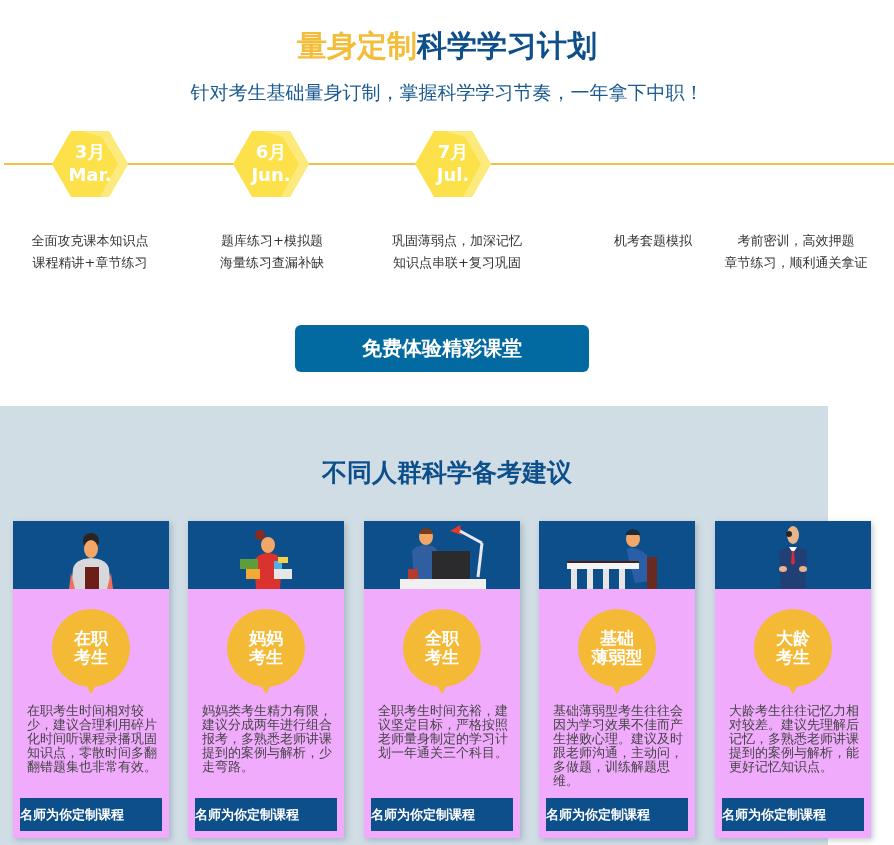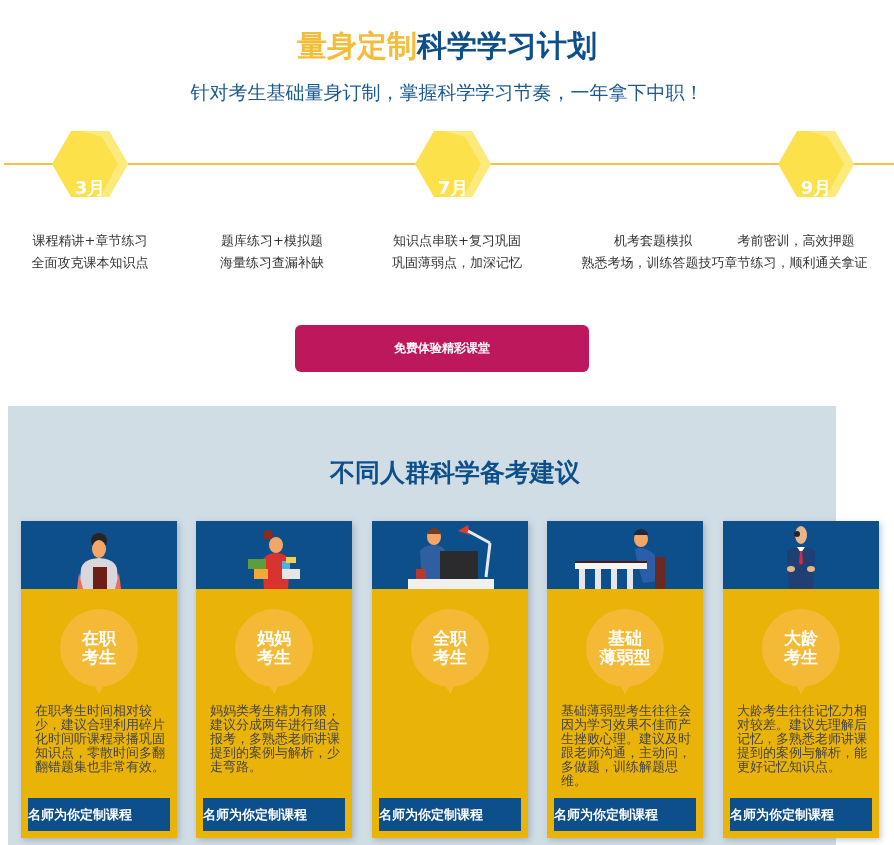--- a/index.html
+++ b/index.html
@@ -5,26 +5,26 @@
   * { box-sizing: border-box; margin: 0; padding: 0; }
   body { width: 894px; height: 845px; overflow: hidden; background: #fff; font-family: "DejaVu Sans", "Liberation Sans", sans-serif; }
   .top { position: relative; width: 894px; height: 406px; background: #fff; }
   .title { position: absolute; top: 26px; left: 0; width: 894px; text-align: center; font-size: 30px; font-weight: bold; letter-spacing: 0px; }
   .title .hl { color: #f3bd3a; }
   .title .rest { color: #0d4f8b; }
   .subtitle { position: absolute; top: 80px; left: 0; width: 894px; text-align: center; font-size: 19px; color: #1a5a90; }
   .timeline-line { position: absolute; top: 163px; left: 4px; width: 890px; height: 2px; background: #f4c046; }
   .hex { position: absolute; top: 131px; width: 76px; height: 66px; }
   .hex svg { position: absolute; left: 0; top: 0; }
-  .hex .lbl { position: absolute; left: 0; top: 9px; width: 76px; text-align: center; color: #fff; font-weight: bold; font-size: 18px; line-height: 23px; margin-top: 36px; }
+  .hex .lbl { position: absolute; left: 0; top: 9px; width: 76px; text-align: center; color: #fff; font-weight: bold; font-size: 18px; line-height: 23px; }
   .step { position: absolute; top: 230px; width: 180px; text-align: center; font-size: 13px; color: #333; line-height: 22px; }
-  .cta { position: absolute; top: 325px; left: 295px; width: 294px; height: 47px; background: #be185d; border-radius: 6px; color: #fff; font-size: 12px; font-weight: bold; text-align: center; line-height: 47px; border: none; }
-  .bottom { position: absolute; top: 406px; left: 8px; width: 828px; height: 439px; background: #d0dde5; }
+  .cta { position: absolute; top: 325px; left: 295px; width: 294px; height: 47px; background: #0369a1; border-radius: 6px; color: #fff; font-size: 20px; font-weight: bold; text-align: center; line-height: 47px; border: none; }
+  .bottom { position: absolute; top: 406px; left: 0; width: 828px; height: 439px; background: #d0dde5; }
   .sec-title { position: absolute; top: 50px; left: 0; width: 894px; text-align: center; font-size: 25px; font-weight: bold; color: #0d4f8b; }
-  .card { position: absolute; top: 115px; width: 156px; height: 317px; background: #eab308; box-shadow: 2px 2px 6px rgba(80,100,120,0.35); }
+  .card { position: absolute; top: 115px; width: 156px; height: 317px; background: #f0abfc; box-shadow: 2px 2px 6px rgba(80,100,120,0.35); }
   .card .head { position: absolute; left: 0; top: 0; width: 156px; height: 68px; background: #0d4f8b; overflow: hidden; }
   .card .badge { position: absolute; top: 88px; left: 39px; width: 78px; height: 78px; border-radius: 50%; background: #f4b935; }
   .card .badge::after { content: ""; position: absolute; left: 34px; bottom: -7px; border-left: 5px solid transparent; border-right: 5px solid transparent; border-top: 9px solid #f4b935; }
   .card .badge .bt { position: absolute; left: 0; top: 0; width: 78px; height: 78px; display: flex; align-items: center; justify-content: center; text-align: center; color: #fff; font-weight: bold; font-size: 17px; line-height: 19px; white-space: pre-line; }
   .card .desc { position: absolute; top: 183px; left: 14px; width: 130px; font-size: 13px; line-height: 14px; color: #444; }
   .card .btn { position: absolute; left: 7px; top: 277px; width: 142px; height: 33px; background: #0d4f8b; color: #fff; font-size: 13px; font-weight: bold; text-align: left; line-height: 33px; border: none; }
 </style>
 </head>
 <body>
 
@@ -36,50 +36,49 @@
 
   <div class="timeline-line"></div>
 
   <div class="hex" style="left:52px">
     <svg width="76" height="66" viewBox="0 0 76 66">
         <polygon points="19,0 57,0 76,33 57,66 19,66 0,33" fill="#fde14a"></polygon>
         <polygon points="30,0 57,0 76,33 57,66 48,66 66,33 50,6" fill="#fdec8a" opacity="0.8"></polygon>
       </svg>
     <div class="lbl"><span>3月</span><br><span>Mar.</span></div>
   </div>
+  <div class="hex" style="left:233px">
+    <svg width="76" height="66" viewBox="0 0 76 66">
+        <polygon points="19,0 57,0 76,33 57,66 19,66 0,33" fill="#fde14a"></polygon>
+        <polygon points="30,0 57,0 76,33 57,66 48,66 66,33 50,6" fill="#fdec8a" opacity="0.8"></polygon>
+      </svg>
+    <div class="lbl"><span>6月</span><br><span>Jun.</span></div>
+  </div>
   <div class="hex" style="left:415px">
     <svg width="76" height="66" viewBox="0 0 76 66">
         <polygon points="19,0 57,0 76,33 57,66 19,66 0,33" fill="#fde14a"></polygon>
         <polygon points="30,0 57,0 76,33 57,66 48,66 66,33 50,6" fill="#fdec8a" opacity="0.8"></polygon>
       </svg>
     <div class="lbl"><span>7月</span><br><span>Jul.</span></div>
   </div>
-  <div class="hex" style="left:778px">
-    <svg width="76" height="66" viewBox="0 0 76 66">
-        <polygon points="19,0 57,0 76,33 57,66 19,66 0,33" fill="#fde14a"></polygon>
-        <polygon points="30,0 57,0 76,33 57,66 48,66 66,33 50,6" fill="#fdec8a" opacity="0.8"></polygon>
-      </svg>
-    <div class="lbl"><span>9月</span><br><span>Sep.</span></div>
-  </div>
 
   <div class="step" style="left:0px">
+    <div>全面攻克课本知识点</div>
     <div>课程精讲+章节练习</div>
-    <div>全面攻克课本知识点</div>
   </div>
   <div class="step" style="left:182px">
     <div>题库练习+模拟题</div>
     <div>海量练习查漏补缺</div>
   </div>
   <div class="step" style="left:367px">
+    <div>巩固薄弱点，加深记忆</div>
     <div>知识点串联+复习巩固</div>
-    <div>巩固薄弱点，加深记忆</div>
   </div>
   <div class="step" style="left:563px">
     <div>机考套题模拟</div>
-    <div>熟悉考场，训练答题技巧</div>
   </div>
   <div class="step" style="left:706px">
     <div>考前密训，高效押题</div>
     <div>章节练习，顺利通关拿证</div>
   </div>
 
   <button class="cta">免费体验精彩课堂</button>
 </div>
 
 <div class="bottom">
@@ -136,20 +135,21 @@
         <line x1="96" y1="10" x2="118" y2="22" stroke="#e8e8f0" stroke-width="3"></line>
         <line x1="118" y1="22" x2="114" y2="56" stroke="#e8e8f0" stroke-width="3"></line>
         <rect x="36" y="58" width="86" height="10" fill="#f0f0f0"></rect>
         <rect x="44" y="48" width="10" height="10" fill="#b83a2c"></rect>
       </svg>
     </div>
     <div class="badge">
         <div class="bt">全职
 考生</div>
       </div>
+    <div class="desc">全职考生时间充裕，建议坚定目标，严格按照老师量身制定的学习计划一年通关三个科目。</div>
     <button class="btn">名师为你定制课程</button>
   </div>
 
   <div class="card" style="left:539px">
     <div class="head">
       <svg width="156" height="68" viewBox="0 0 156 68">
         <ellipse cx="94" cy="18" rx="7" ry="8" fill="#f2a766"></ellipse>
         <path d="M87 12 Q94 4 101 12 L101 14 L87 14 Z" fill="#1f2a3a"></path>
         <path d="M88 28 Q96 24 108 34 L112 60 L96 62 L90 40 Z" fill="#2a5ea8"></path>
         <rect x="108" y="36" width="10" height="32" fill="#6b2a20"></rect>

